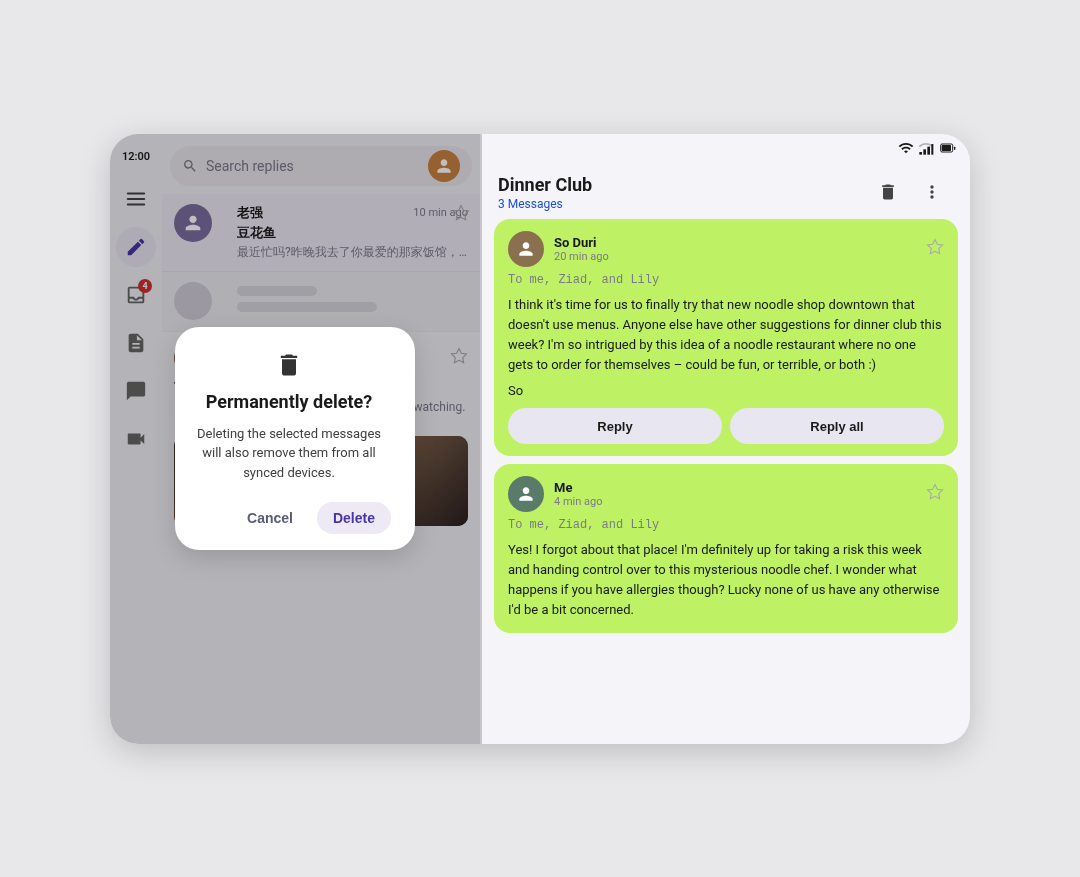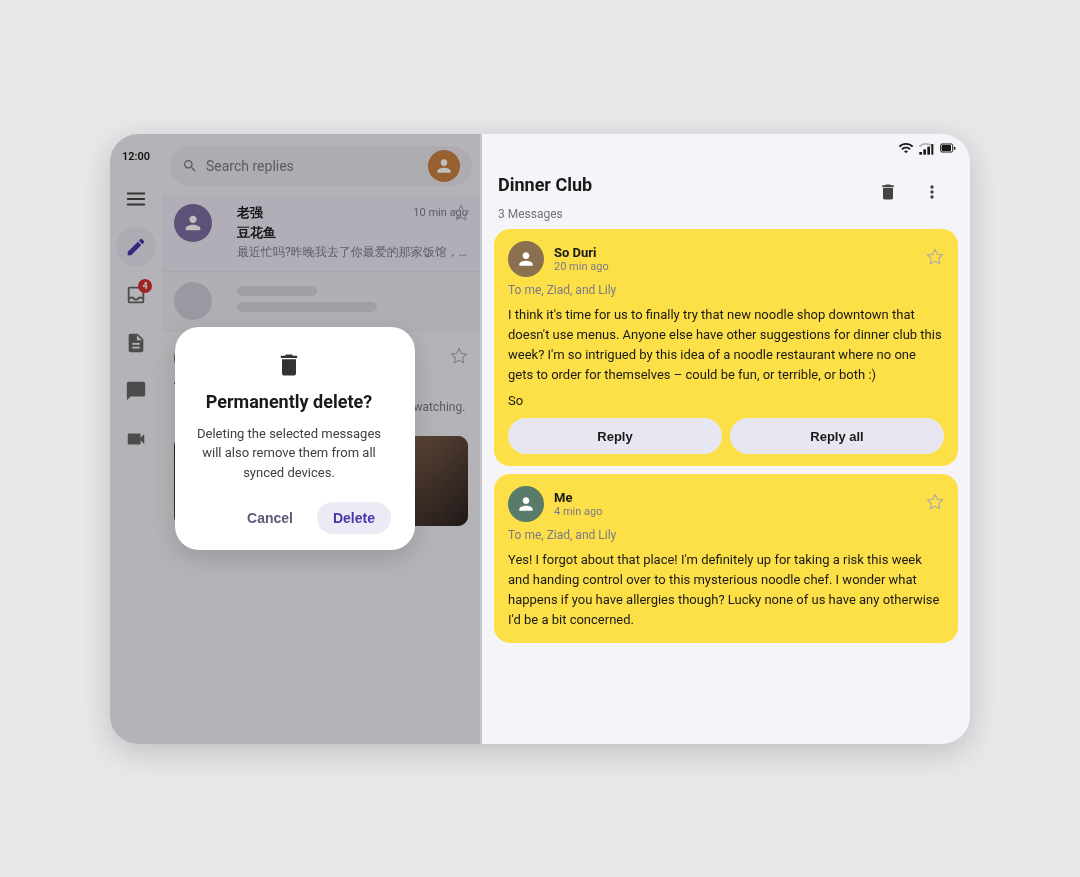--- a/index.html
+++ b/index.html
@@ -293,22 +293,22 @@
     }
 
     .thread-title {
       font-size: 18px;
       font-weight: 700;
       color: #1a1a1a;
     }
 
     .thread-count {
       font-size: 12px;
-      color: #737373;
-      margin-top: 12px;
+      color: #1d4ed8;
+      margin-top: 2px;
     }
 
     .header-actions {
       display: flex;
       gap: 8px;
       align-items: center;
     }
 
     .icon-btn {
       width: 36px;
@@ -335,21 +335,21 @@
     .thread-messages {
       flex: 1;
       overflow-y: auto;
       padding: 0 12px 12px 12px;
       display: flex;
       flex-direction: column;
       gap: 8px;
     }
 
     .message-card {
-      background: #fde047;
+      background: #bef264;
       border-radius: 16px;
       padding: 12px 14px;
     }
 
     .message-header {
       display: flex;
       align-items: center;
       gap: 10px;
       margin-bottom: 6px;
     }
@@ -381,20 +381,21 @@
 
     .msg-time {
       font-size: 11px;
       color: #7a7a8a;
     }
 
     .msg-to {
       font-size: 12px;
       color: #7a7a8a;
       margin-bottom: 8px;
+      font-family: Liberation Mono, monospace;
     }
 
     .msg-body {
       font-size: 13px;
       color: #1a1a1a;
       line-height: 1.55;
     }
 
     .msg-sign {
       font-size: 13px;

